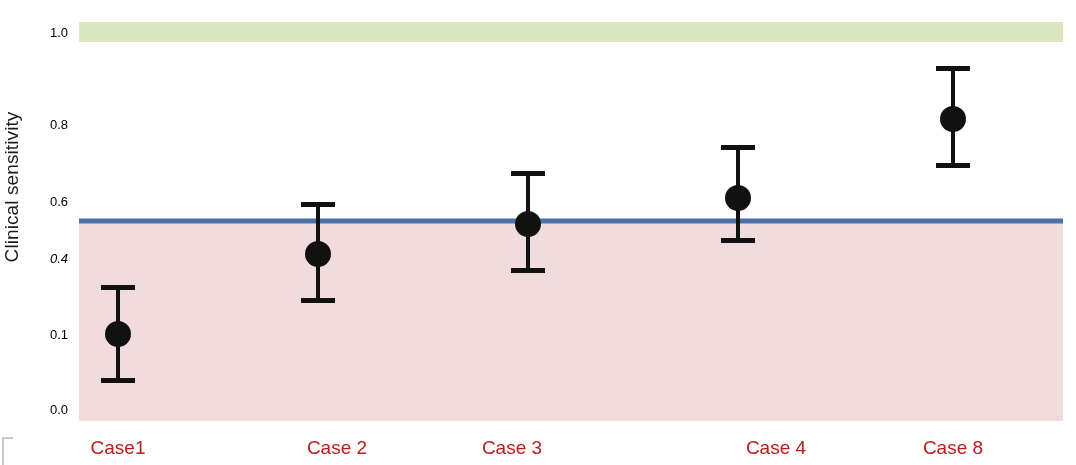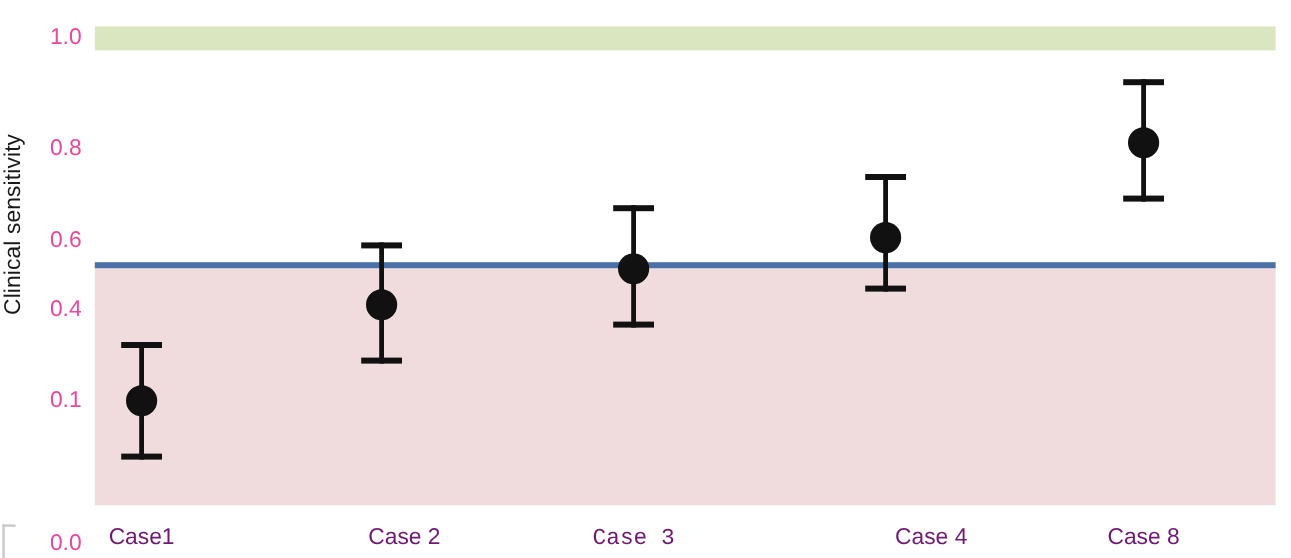--- a/index.html
+++ b/index.html
@@ -36,22 +36,22 @@
     letter-spacing: 0.1px;
     white-space: nowrap;
   }
 
   
   .ytick {
     position: absolute;
     right: 1008px;           
     width: 56px;
     text-align: right;
-    font-size: 19px;
-    color: #ec4899;
+    font-size: 13px;
+    color: #000000;
     transform: translateY(-50%);
     white-space: nowrap;
   }
 
   
   #plot {
     position: absolute;
     left: 79px;
     top: 22px;
     width: 984px;
@@ -104,21 +104,21 @@
   }
 
   
   .xtick {
     position: absolute;
     top: 437px;
     width: 200px;
     margin-left: -100px;
     text-align: center;
     font-size: 19px;
-    color: #701a75;
+    color: #b91c1c;
     white-space: nowrap;
   }
 
   
   #corner-artifact {
     position: absolute;
     left: 2px;
     top: 437px;
     width: 9px;
     height: 28px;
@@ -127,23 +127,23 @@
   }
 </style>
 </head>
 <body>
 
 <div id="figure">
 
   <div id="ylabel">Clinical sensitivity</div>
 
   <div id="ytick-layer">
-      <div class="ytick" style="top: 409px; margin-top: 44px;">0.0</div>
+      <div class="ytick" style="top: 409px;">0.0</div>
       <div class="ytick" style="top: 333.6px;">0.1</div>
-      <div class="ytick" style="top: 258.2px;">0.4</div>
+      <div class="ytick" style="top: 258.2px; font-style: italic;">0.4</div>
       <div class="ytick" style="top: 201px; padding-left: 44px;">0.6</div>
       <div class="ytick" style="top: 124px;">0.8</div>
       <div class="ytick" style="top: 32px;">1.0</div>
     </div>
 
   <div id="plot">
     <div class="band" id="band-upper" style="background: rgb(217, 230, 192); top: 0px; height: 20px;"></div>
     <div class="band" id="band-lower" style="background: rgb(240, 220, 220); top: 198.5px; height: 200.5px;"></div>
     <div id="threshold-line" style="background: rgb(74, 114, 168); top: 198.5px;"></div>
     <div id="points-layer">
@@ -176,19 +176,19 @@
           <div class="whisker-cap" style="background: rgb(17, 17, 17); top: 43.93px;"></div>
           <div class="whisker-cap" style="background: rgb(17, 17, 17); top: 140.72px;"></div>
           <div class="marker-dot" style="background: rgb(17, 17, 17); top: 96.71px;"></div>
         </div>
       </div>
   </div>
 
   <div id="xtick-layer">
       <div class="xtick" style="left: 118px;">Case1</div>
       <div class="xtick" style="left: 337px;">Case 2</div>
-      <div class="xtick" style="left: 528px; font-family: Liberation Mono, monospace;">Case 3</div>
+      <div class="xtick" style="left: 512px;">Case 3</div>
       <div class="xtick" style="left: 776px;">Case 4</div>
       <div class="xtick" style="left: 953px;">Case 8</div>
     </div>
 
   <div id="corner-artifact"></div>
 </div>
 
 </body></html>

